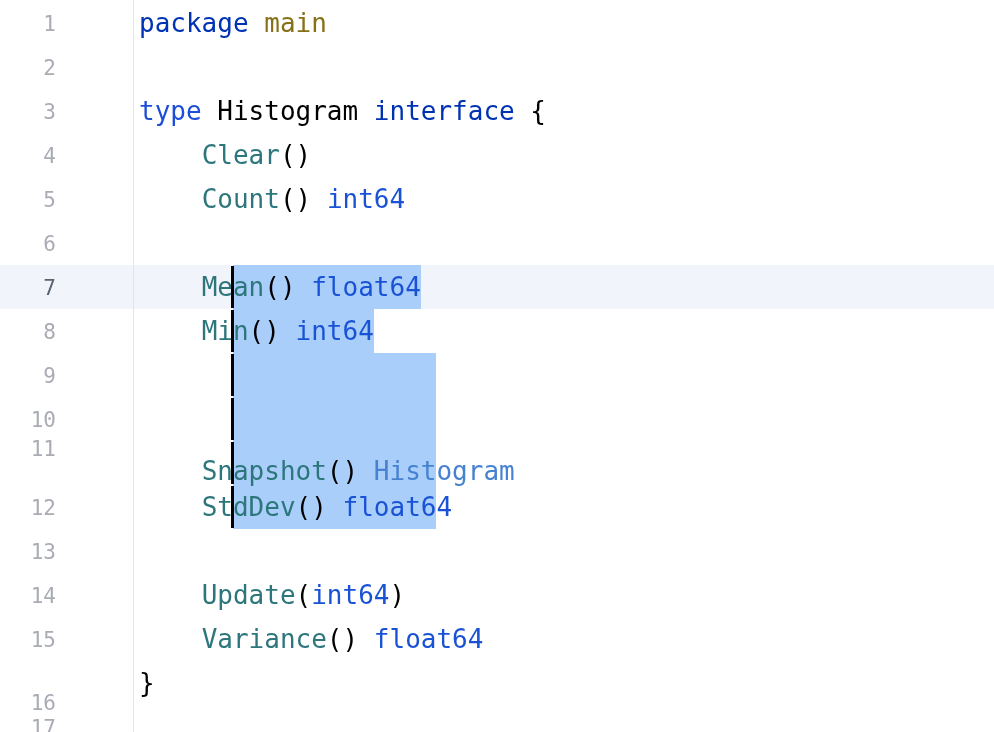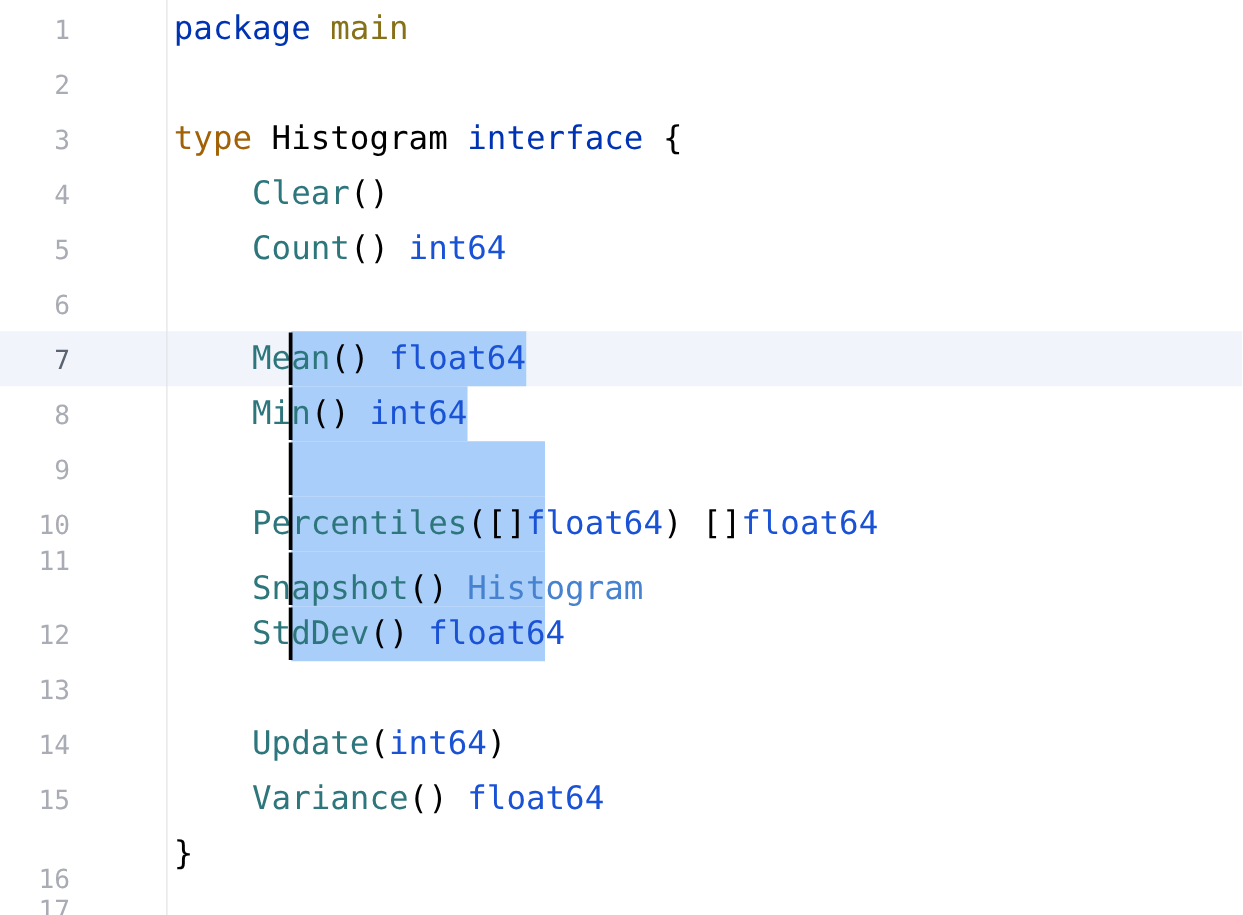--- a/index.html
+++ b/index.html
@@ -99,26 +99,25 @@
     <div class="gutter-row" style="top: 397px;">10</div>
     <div class="gutter-row" style="top: 426px;">11</div>
     <div class="gutter-row" style="top: 485px;">12</div>
     <div class="gutter-row" style="top: 529px;">13</div>
     <div class="gutter-row" style="top: 573px;">14</div>
     <div class="gutter-row" style="top: 617px;">15</div>
     <div class="gutter-row" style="top: 680px;">16</div>
     <div class="gutter-row" style="top: 705px;">17</div>
     <div class="code-line" style="top: 1px;"><span style="color: rgb(0, 51, 179);">package</span><span style="color: rgb(0, 0, 0);"> </span><span style="color: rgb(134, 113, 24); margin-top: 28px;">main</span></div>
     <div class="code-line" style="top: 45px;"></div>
-    <div class="code-line" style="top: 89px;"><span style="color: #a16207;">type</span><span style="color: rgb(0, 0, 0);"> </span><span style="color: rgb(0, 0, 0);">Histogram</span><span style="color: rgb(0, 0, 0);"> </span><span style="color: rgb(0, 51, 179);">interface</span><span style="color: rgb(0, 0, 0);"> {</span></div>
+    <div class="code-line" style="top: 89px;"><span style="color: #1d4ed8;">type</span><span style="color: rgb(0, 0, 0);"> </span><span style="color: rgb(0, 0, 0);">Histogram</span><span style="color: rgb(0, 0, 0);"> </span><span style="color: rgb(0, 51, 179);">interface</span><span style="color: rgb(0, 0, 0);"> {</span></div>
     <div class="code-line" style="top: 133px;"><span style="color: rgb(0, 0, 0);">    </span><span style="color: rgb(45, 118, 124);">Clear</span><span style="color: rgb(0, 0, 0);">()</span></div>
     <div class="code-line" style="top: 177px;"><span style="color: rgb(0, 0, 0);">    </span><span style="color: rgb(45, 118, 124);">Count</span><span style="color: rgb(0, 0, 0);">() </span><span style="color: rgb(26, 82, 214);">int64</span></div>
     <div class="code-line" style="top: 265px; text-align: right;"><span style="color: rgb(0, 0, 0);">    </span><span style="color: rgb(45, 118, 124);">Mean</span><span style="color: rgb(0, 0, 0);">() </span><span style="color: rgb(26, 82, 214);">float64</span></div>
     <div class="code-line" style="top: 309px;"><span style="color: rgb(0, 0, 0);">    </span><span style="color: rgb(45, 118, 124);">Min</span><span style="color: rgb(0, 0, 0);">() </span><span style="color: rgb(26, 82, 214);">int64</span></div>
-    <div class="code-line" style="top: 397px;"><span style="color: rgb(0, 0, 0);">    </span><span style="color: rgb(45, 118, 124);">Percentiles</span><span style="color: rgb(0, 0, 0);">([]</span><span style="color: rgb(26, 82, 214);">float64</span><span style="color: rgb(0, 0, 0);">) []</span><span style="color: rgb(26, 82, 214);">float64</span></div>
     <div class="code-line" style="top: 449px;"><span style="color: rgb(0, 0, 0);">    </span><span style="color: rgb(45, 118, 124);">Snapshot</span><span style="color: rgb(0, 0, 0);">() </span><span style="color: rgb(70, 130, 208);">Histogram</span></div>
     <div class="code-line" style="top: 485px;"><span style="color: rgb(0, 0, 0);">    </span><span style="color: rgb(45, 118, 124);">StdDev</span><span style="color: rgb(0, 0, 0);">() </span><span style="color: rgb(26, 82, 214);">float64</span></div>
     <div class="code-line" style="top: 573px;"><span style="color: rgb(0, 0, 0);">    </span><span style="color: rgb(45, 118, 124);">Update</span><span style="color: rgb(0, 0, 0);">(</span><span style="color: rgb(26, 82, 214);">int64</span><span style="color: rgb(0, 0, 0);">)</span></div>
     <div class="code-line" style="top: 617px;"><span style="color: rgb(0, 0, 0);">    </span><span style="color: rgb(45, 118, 124);">Variance</span><span style="color: rgb(0, 0, 0);">() </span><span style="color: rgb(26, 82, 214);">float64</span></div>
     <div class="code-line" style="top: 661px;"><span style="color: rgb(0, 0, 0);">}</span></div>
     <div class="code-line" style="top: 705px;"></div>
     <div class="caret" style="top: 266px; left: 231.421px;"></div>
     <div class="caret" style="top: 310px; left: 231.421px;"></div>
     <div class="caret" style="top: 354px; left: 231.421px;"></div>
     <div class="caret" style="top: 398px; left: 231.421px;"></div>

